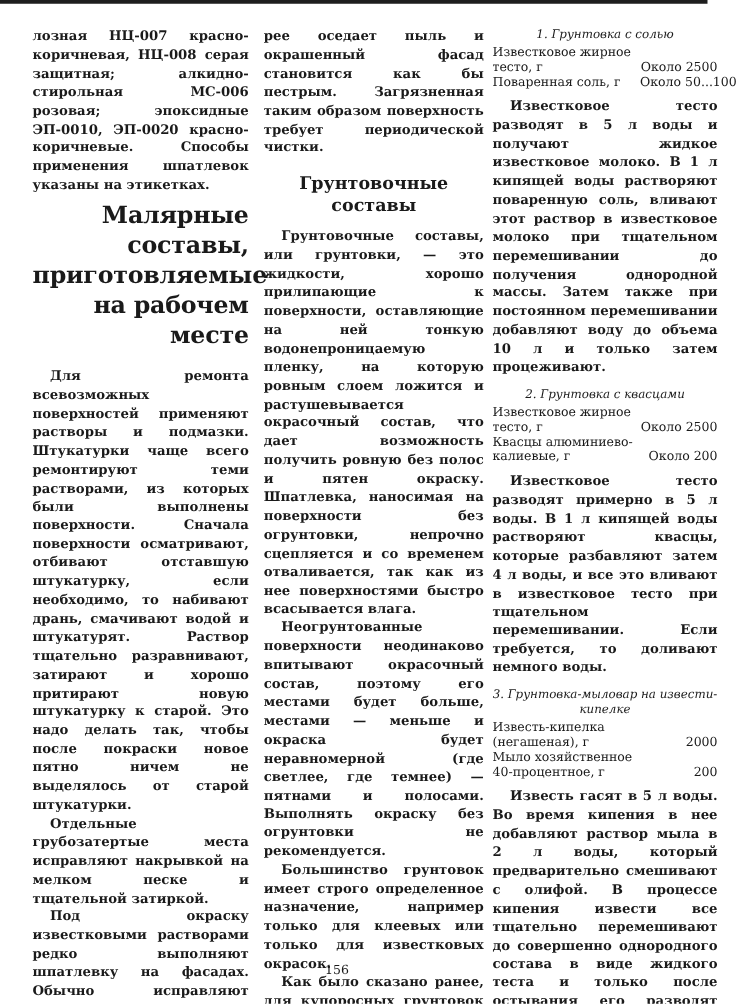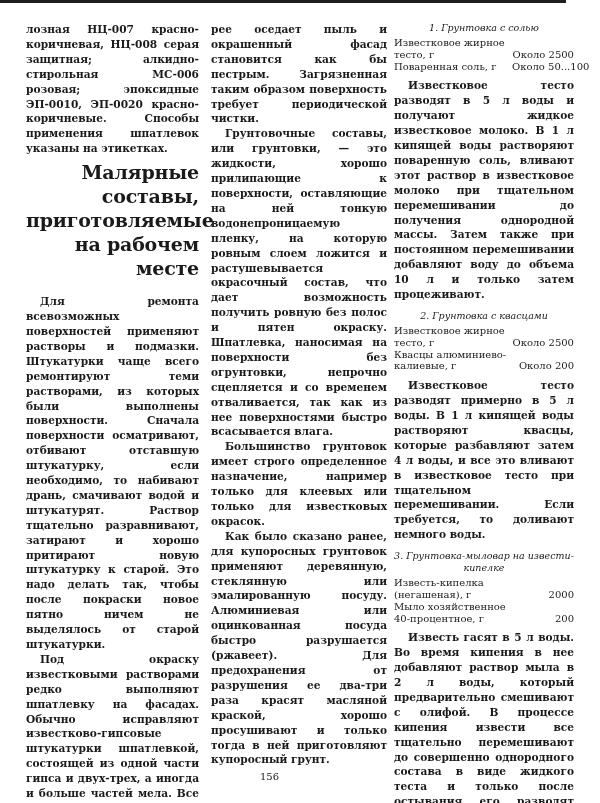--- a/index.html
+++ b/index.html
@@ -50,27 +50,30 @@
   </style>
 </head>
 <body>
 
 <div class="topbar"></div>
 
 <div class="col col1">
   <p>лозная НЦ-007 красно-коричневая, НЦ-008 серая защитная; алкидно-стирольная МС-006 розовая; эпоксидные ЭП-0010, ЭП-0020 красно-коричневые. Способы применения шпатлевок указаны на этикетках.</p>
   <div class="big-title">Малярные составы, приготовляемые на рабочем месте</div>
   <p class="ind">Для ремонта всевозможных поверхностей применяют растворы и подмазки. Штукатурки чаще всего ремонтируют теми растворами, из которых были выполнены поверхности. Сначала поверхности осматривают, отбивают отставшую штукатурку, если необходимо, то набивают дрань, смачивают водой и штукатурят. Раствор тщательно разравнивают, затирают и хорошо притирают новую штукатурку к старой. Это надо делать так, чтобы после покраски новое пятно ничем не выделялось от старой штукатурки.</p>
+  <p class="ind">Отдельные грубозатертые места исправляют накрывкой на мелком песке и тщательной затиркой.</p>
   <p class="ind">Под окраску известковыми растворами редко выполняют шпатлевку на фасадах. Обычно исправляют известково-гипсовые штукатурки шпатлевкой, состоящей из одной части гипса и двух-трех, а иногда и больше частей мела. Все перемешивают и просеивают через частое сито. Учитывая быстрое схватывание гипса, такую шпатлевку приготовляют небольшими порциями. Наносят ее шпателем или кельмой, разравнивают небольшим полутерком или широким шпателем.</p>
 
 </div>
 
 <div class="col col2">
   <p>рее оседает пыль и окрашенный фасад становится как бы пестрым. Загрязненная таким образом поверхность требует периодической чистки.</p>
+  <div class="sec-title">Грунтовочные составы</div>
   <p class="ind">Грунтовочные составы, или грунтовки, — это жидкости, хорошо прилипающие к поверхности, оставляющие на ней тонкую водонепроницаемую пленку, на которую ровным слоем ложится и растушевывается окрасочный состав, что дает возможность получить ровную без полос и пятен окраску. Шпатлевка, наносимая на поверхности без огрунтовки, непрочно сцепляется и со временем отваливается, так как из нее поверхностями быстро всасывается влага.</p>
+  <p class="ind">Неогрунтованные поверхности неодинаково впитывают окрасочный состав, поэтому его местами будет больше, местами — меньше и окраска будет неравномерной (где светлее, где темнее) — пятнами и полосами. Выполнять окраску без огрунтовки не рекомендуется.</p>
   <p class="ind">Большинство грунтовок имеет строго определенное назначение, например только для клеевых или только для известковых окрасок.</p>
   <p class="ind">Как было сказано ранее, для купоросных грунтовок применяют деревянную, стеклянную или эмалированную посуду. Алюминиевая или оцинкованная посуда быстро разрушается (ржавеет). Для предохранения от разрушения ее два-три раза красят масляной краской, хорошо просушивают и только тогда в ней приготовляют купоросный грунт.</p>
 
 </div>
 
 <div class="col col3">
   <div class="recipe-title">1. Грунтовка с солью</div>
   <div class="recipe">
     <div class="row">
         <span class="name">Известковое жирное тесто, г</span>

